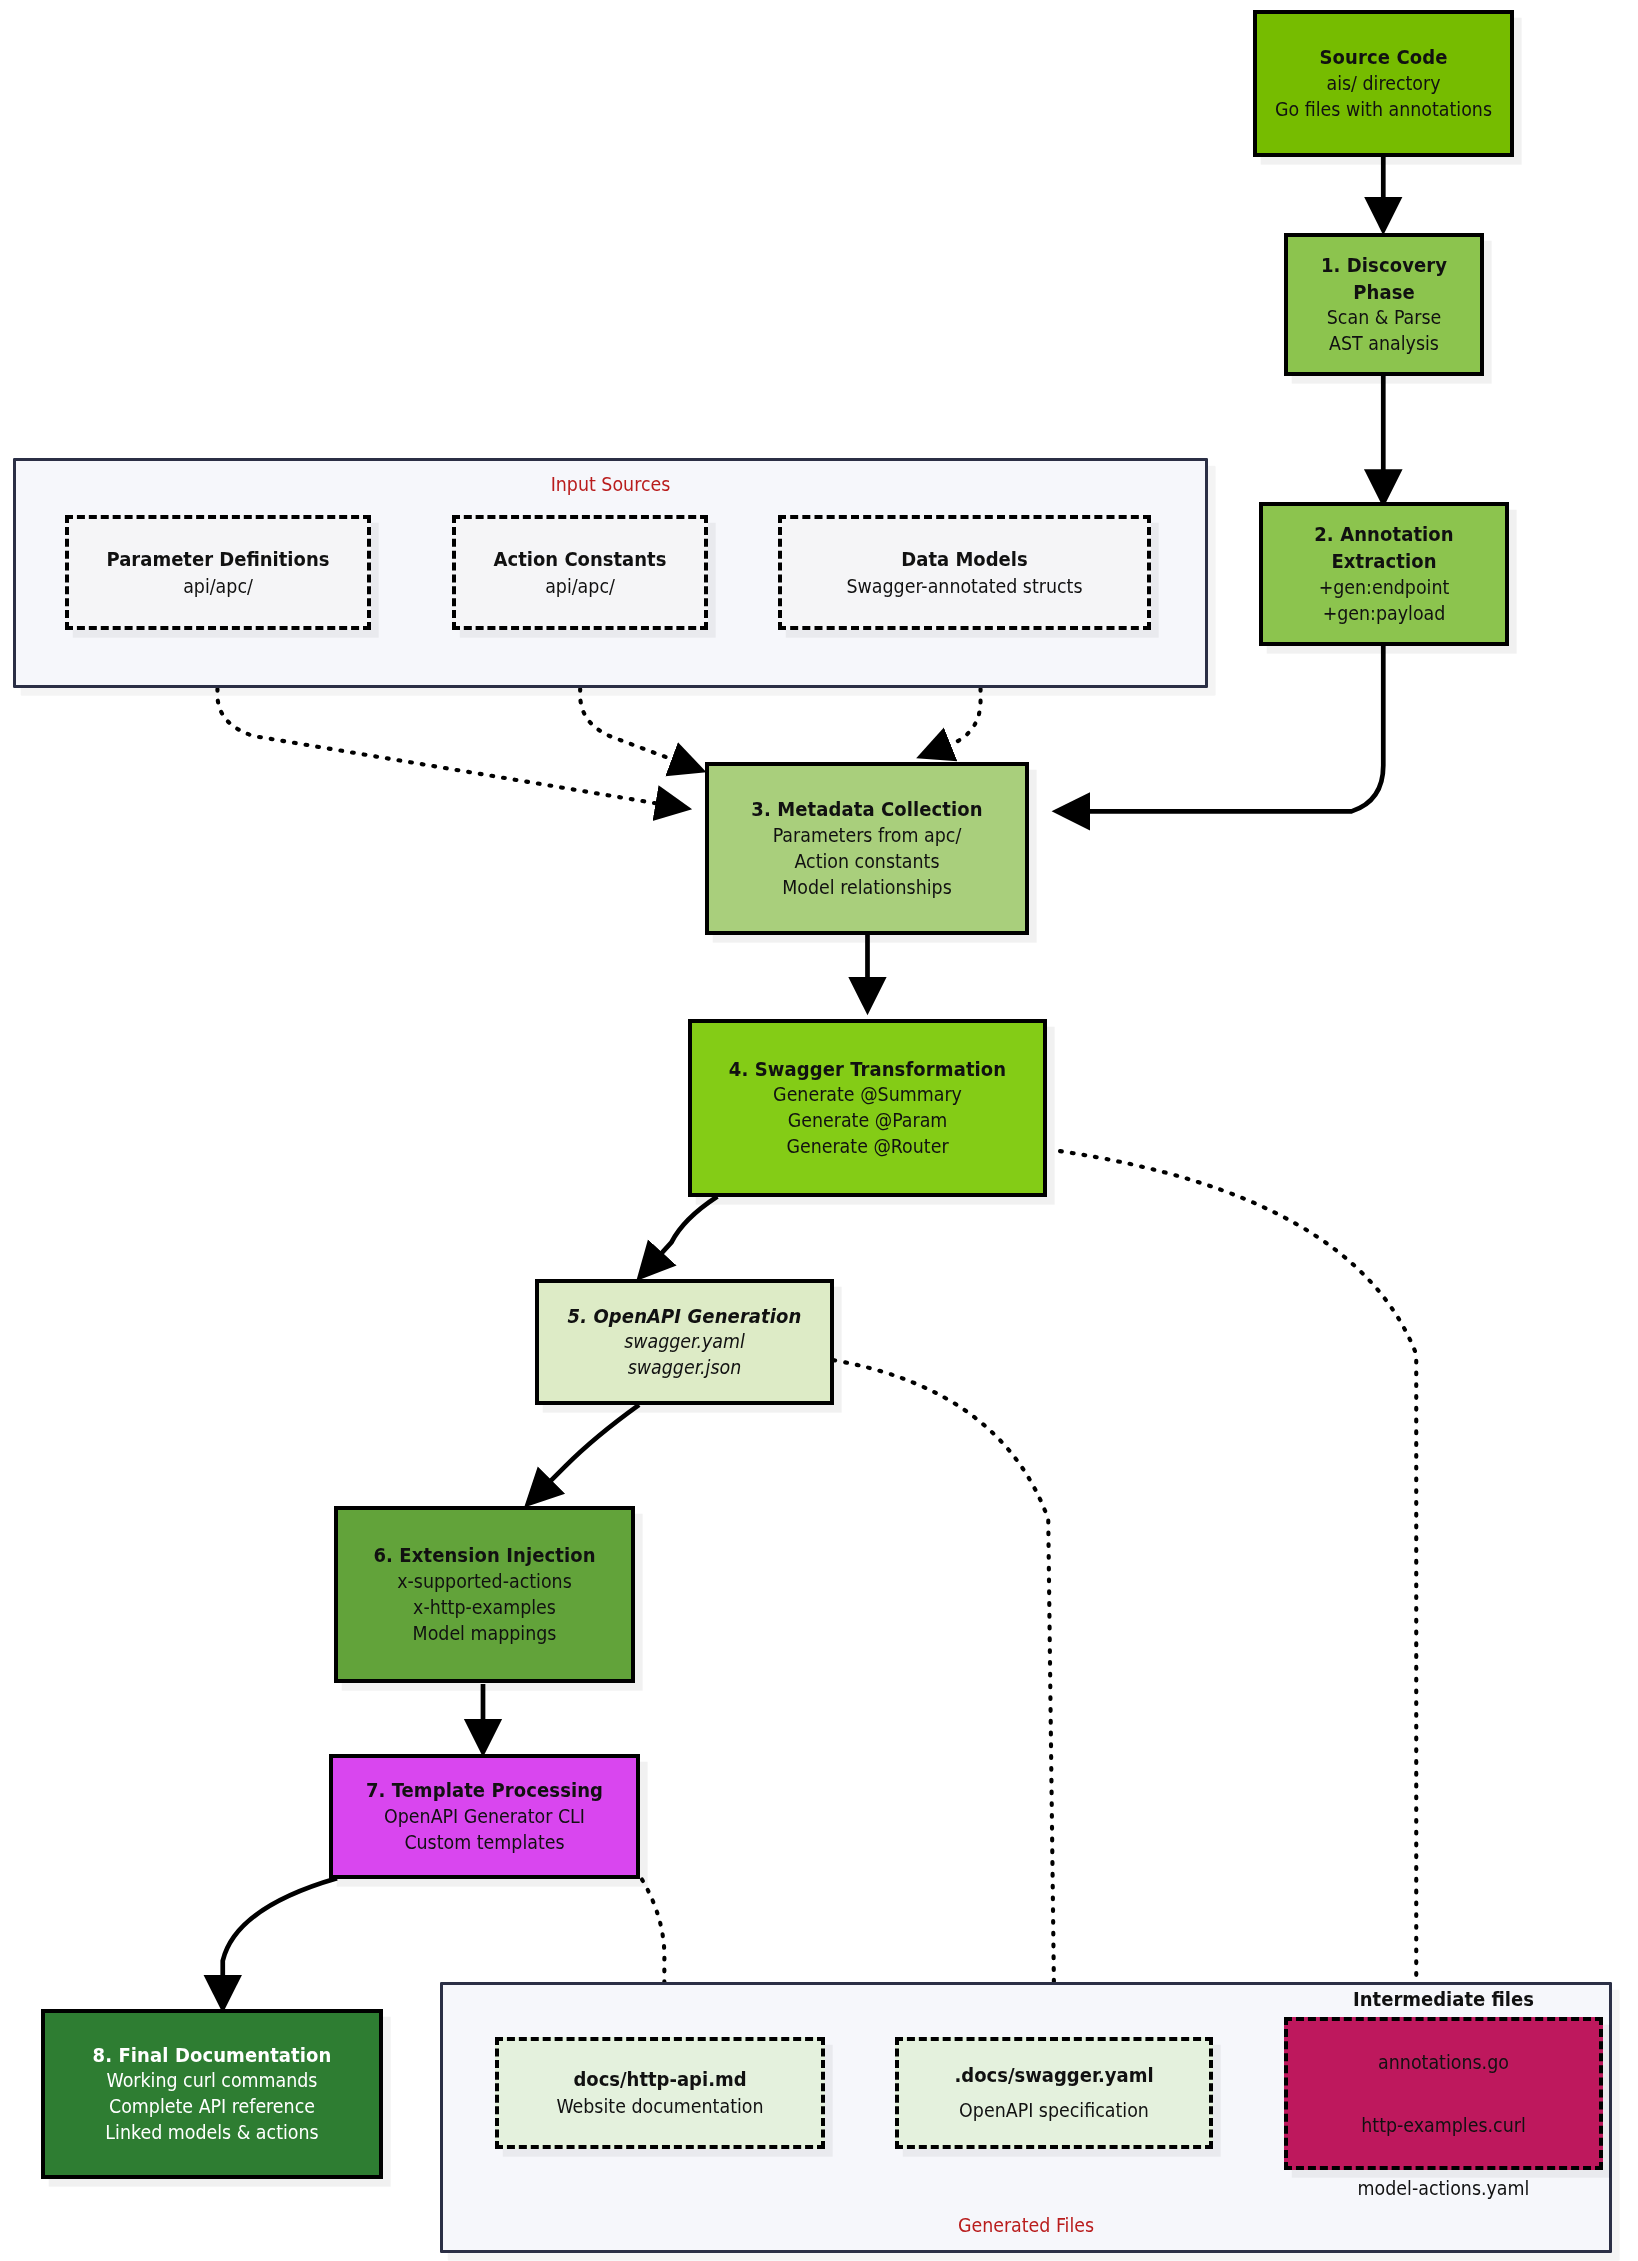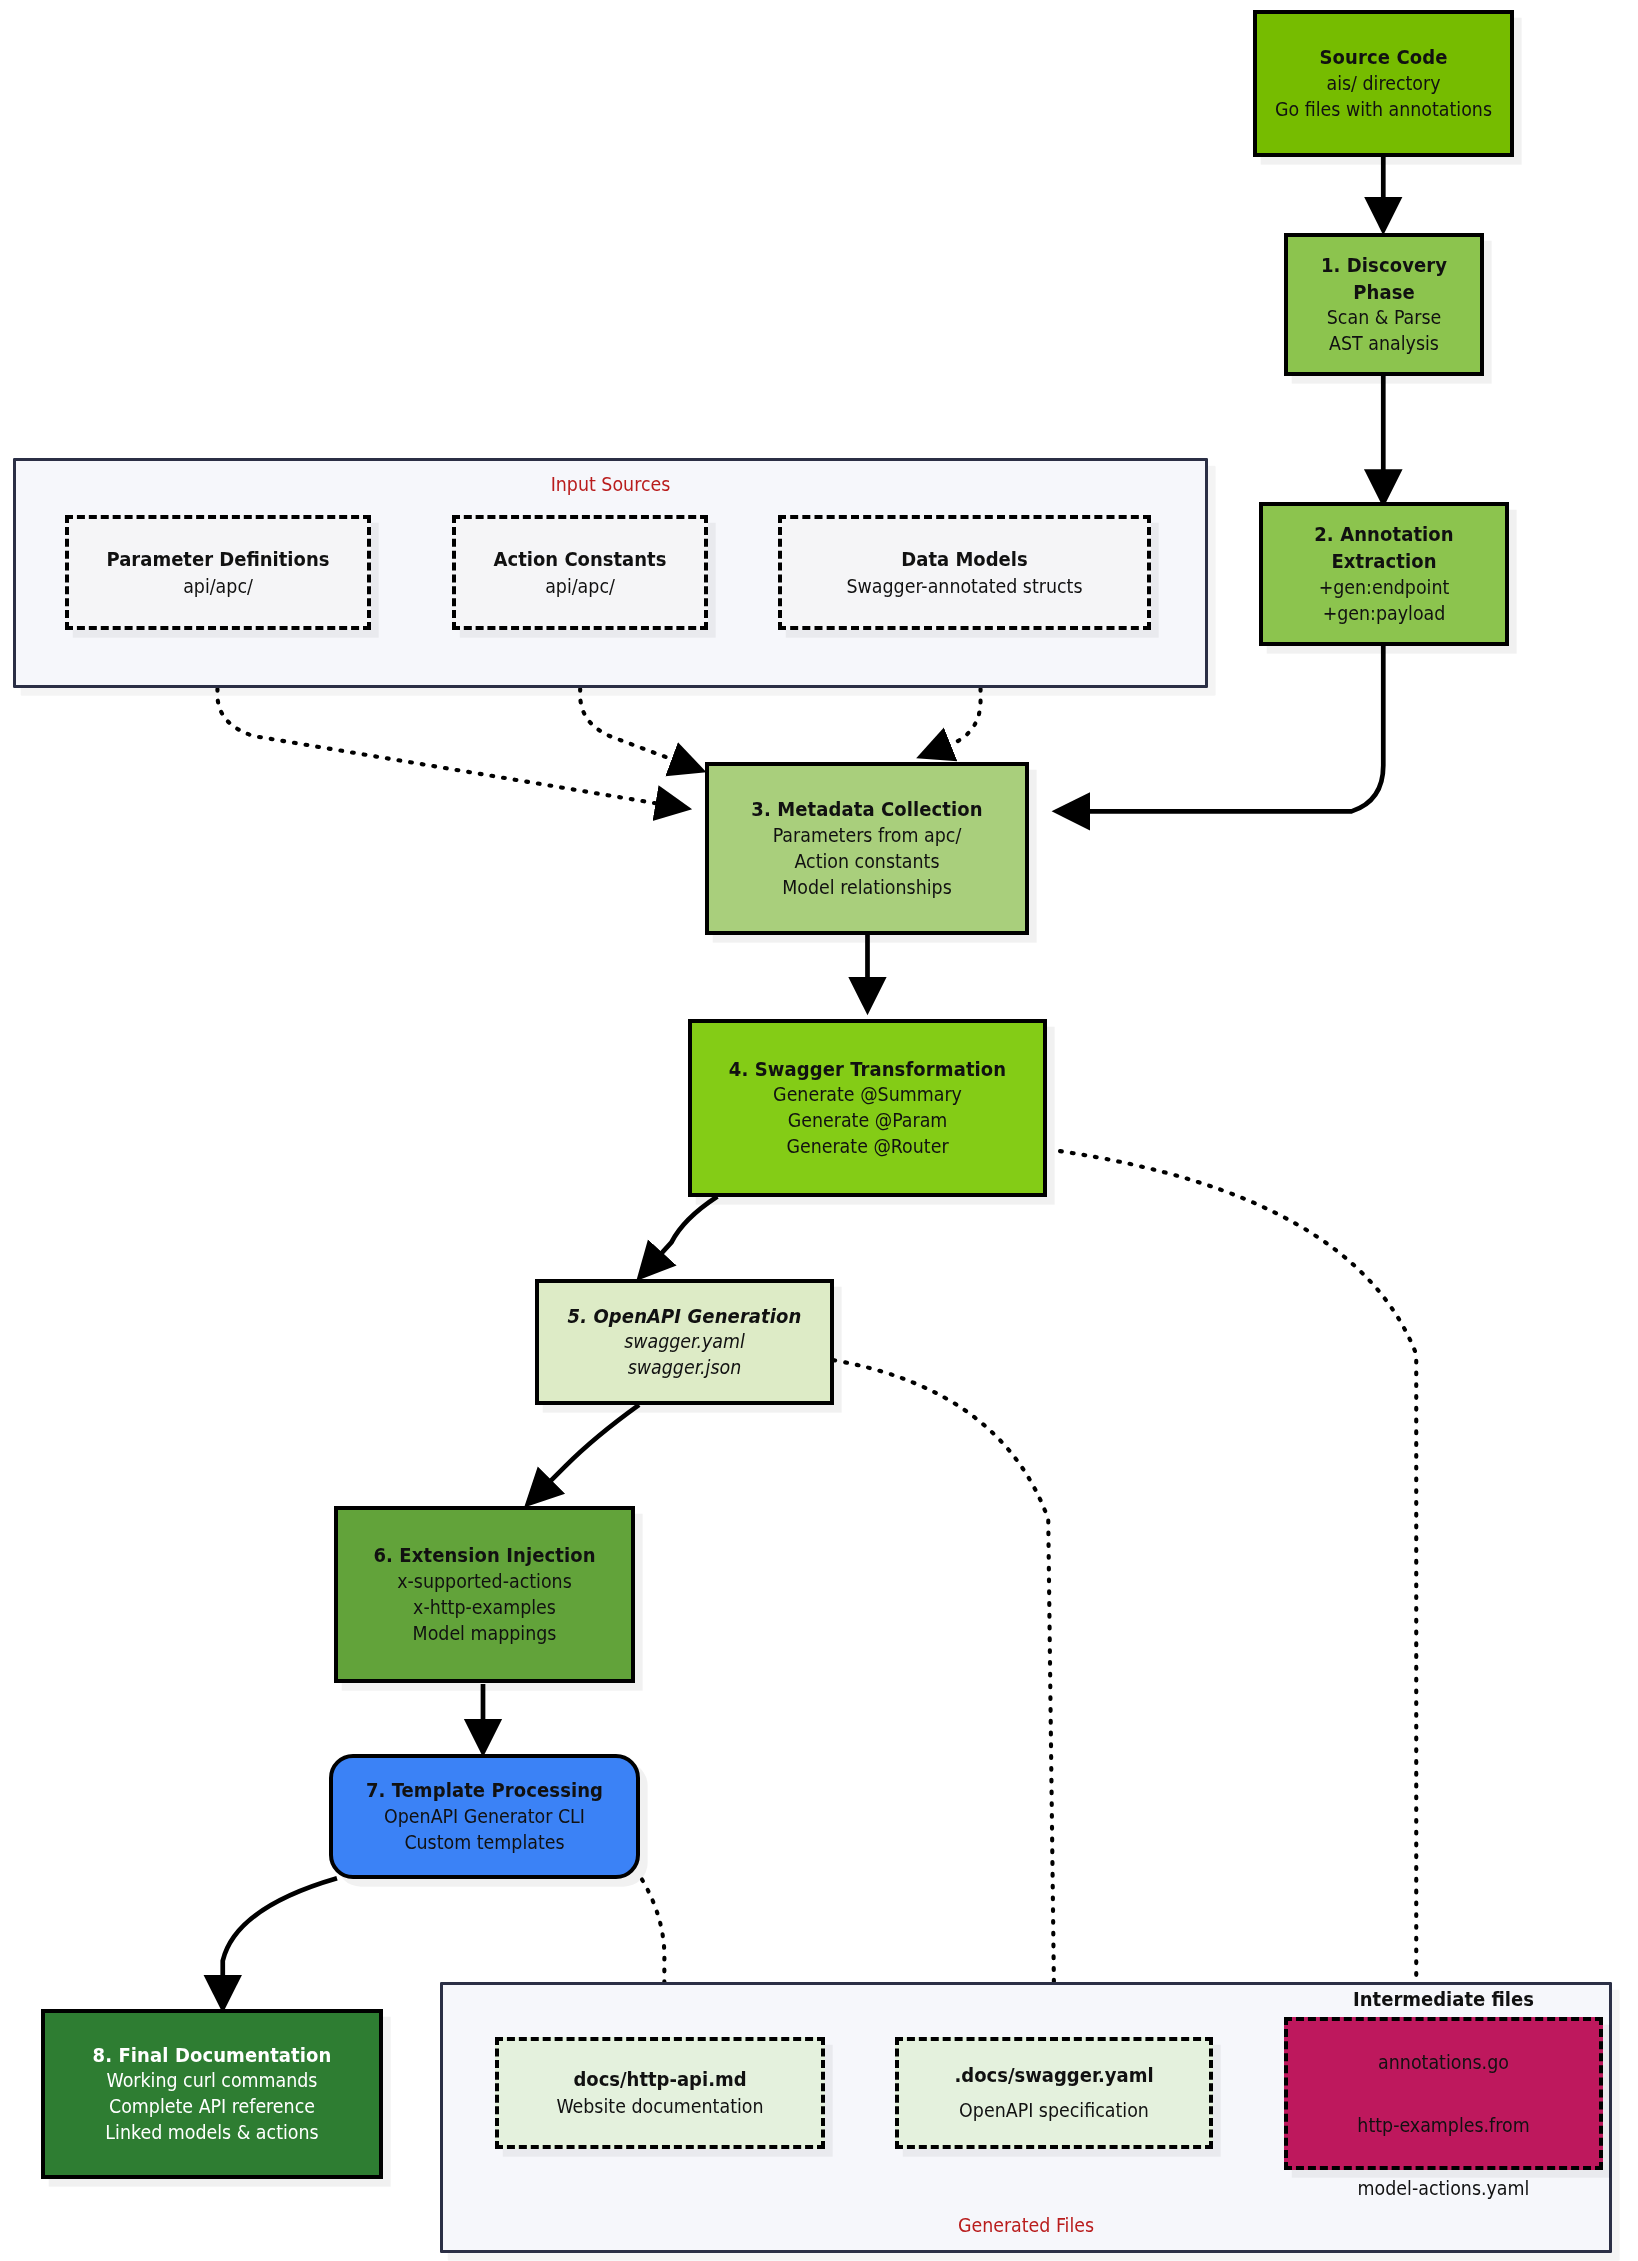--- a/index.html
+++ b/index.html
@@ -132,21 +132,21 @@
   </div>
 
   <div class="dnode" style="left:895px; top:2037px; width:318px; height:112px; background:#E4F1DD;gap:8px;">
     <div class="ttl">.docs/swagger.yaml</div>
     <div class="ln">OpenAPI specification</div>
   </div>
 
   <div class="dnode" style="left:1284px; top:2017px; width:319px; height:153px; background:#be185d;gap:36px;">
     <div class="ttl">Intermediate files</div>
     <div class="ln">annotations.go</div>
-    <div class="ln">http-examples.from</div>
+    <div class="ln">http-examples.curl</div>
     <div class="ln">model-actions.yaml</div>
   </div>
 
   <div class="node" style="left:1253px; top:10px; width:261px; height:147px; background:#76BC00;">
     <div class="ttl">Source Code</div>
     <div class="ln">ais/ directory</div>
     <div class="ln">Go files with annotations</div>
   </div>
 
   <div class="node" style="left:1284px; top:233px; width:200px; height:143px; background:#8CC44E;">
@@ -181,21 +181,21 @@
     <div class="ln">swagger.json</div>
   </div>
 
   <div class="node" style="left:334px; top:1506px; width:301px; height:177px; background:#62A33A;">
     <div class="ttl">6. Extension Injection</div>
     <div class="ln">x-supported-actions</div>
     <div class="ln">x-http-examples</div>
     <div class="ln">Model mappings</div>
   </div>
 
-  <div class="node" style="left:329px; top:1754px; width:311px; height:125px; background:#3b82f6;border-radius:24px;">
+  <div class="node" style="left:329px; top:1754px; width:311px; height:125px; background:#d946ef;">
     <div class="ttl">7. Template Processing</div>
     <div class="ln">OpenAPI Generator CLI</div>
     <div class="ln">Custom templates</div>
   </div>
 
   <div class="node" style="left:41px; top:2009px; width:342px; height:170px; background:#2E7D32;">
     <div class="ttl white-text">8. Final Documentation</div>
     <div class="ln white-text">Working curl commands</div>
     <div class="ln white-text">Complete API reference</div>
     <div class="ln white-text">Linked models &amp; actions</div>

